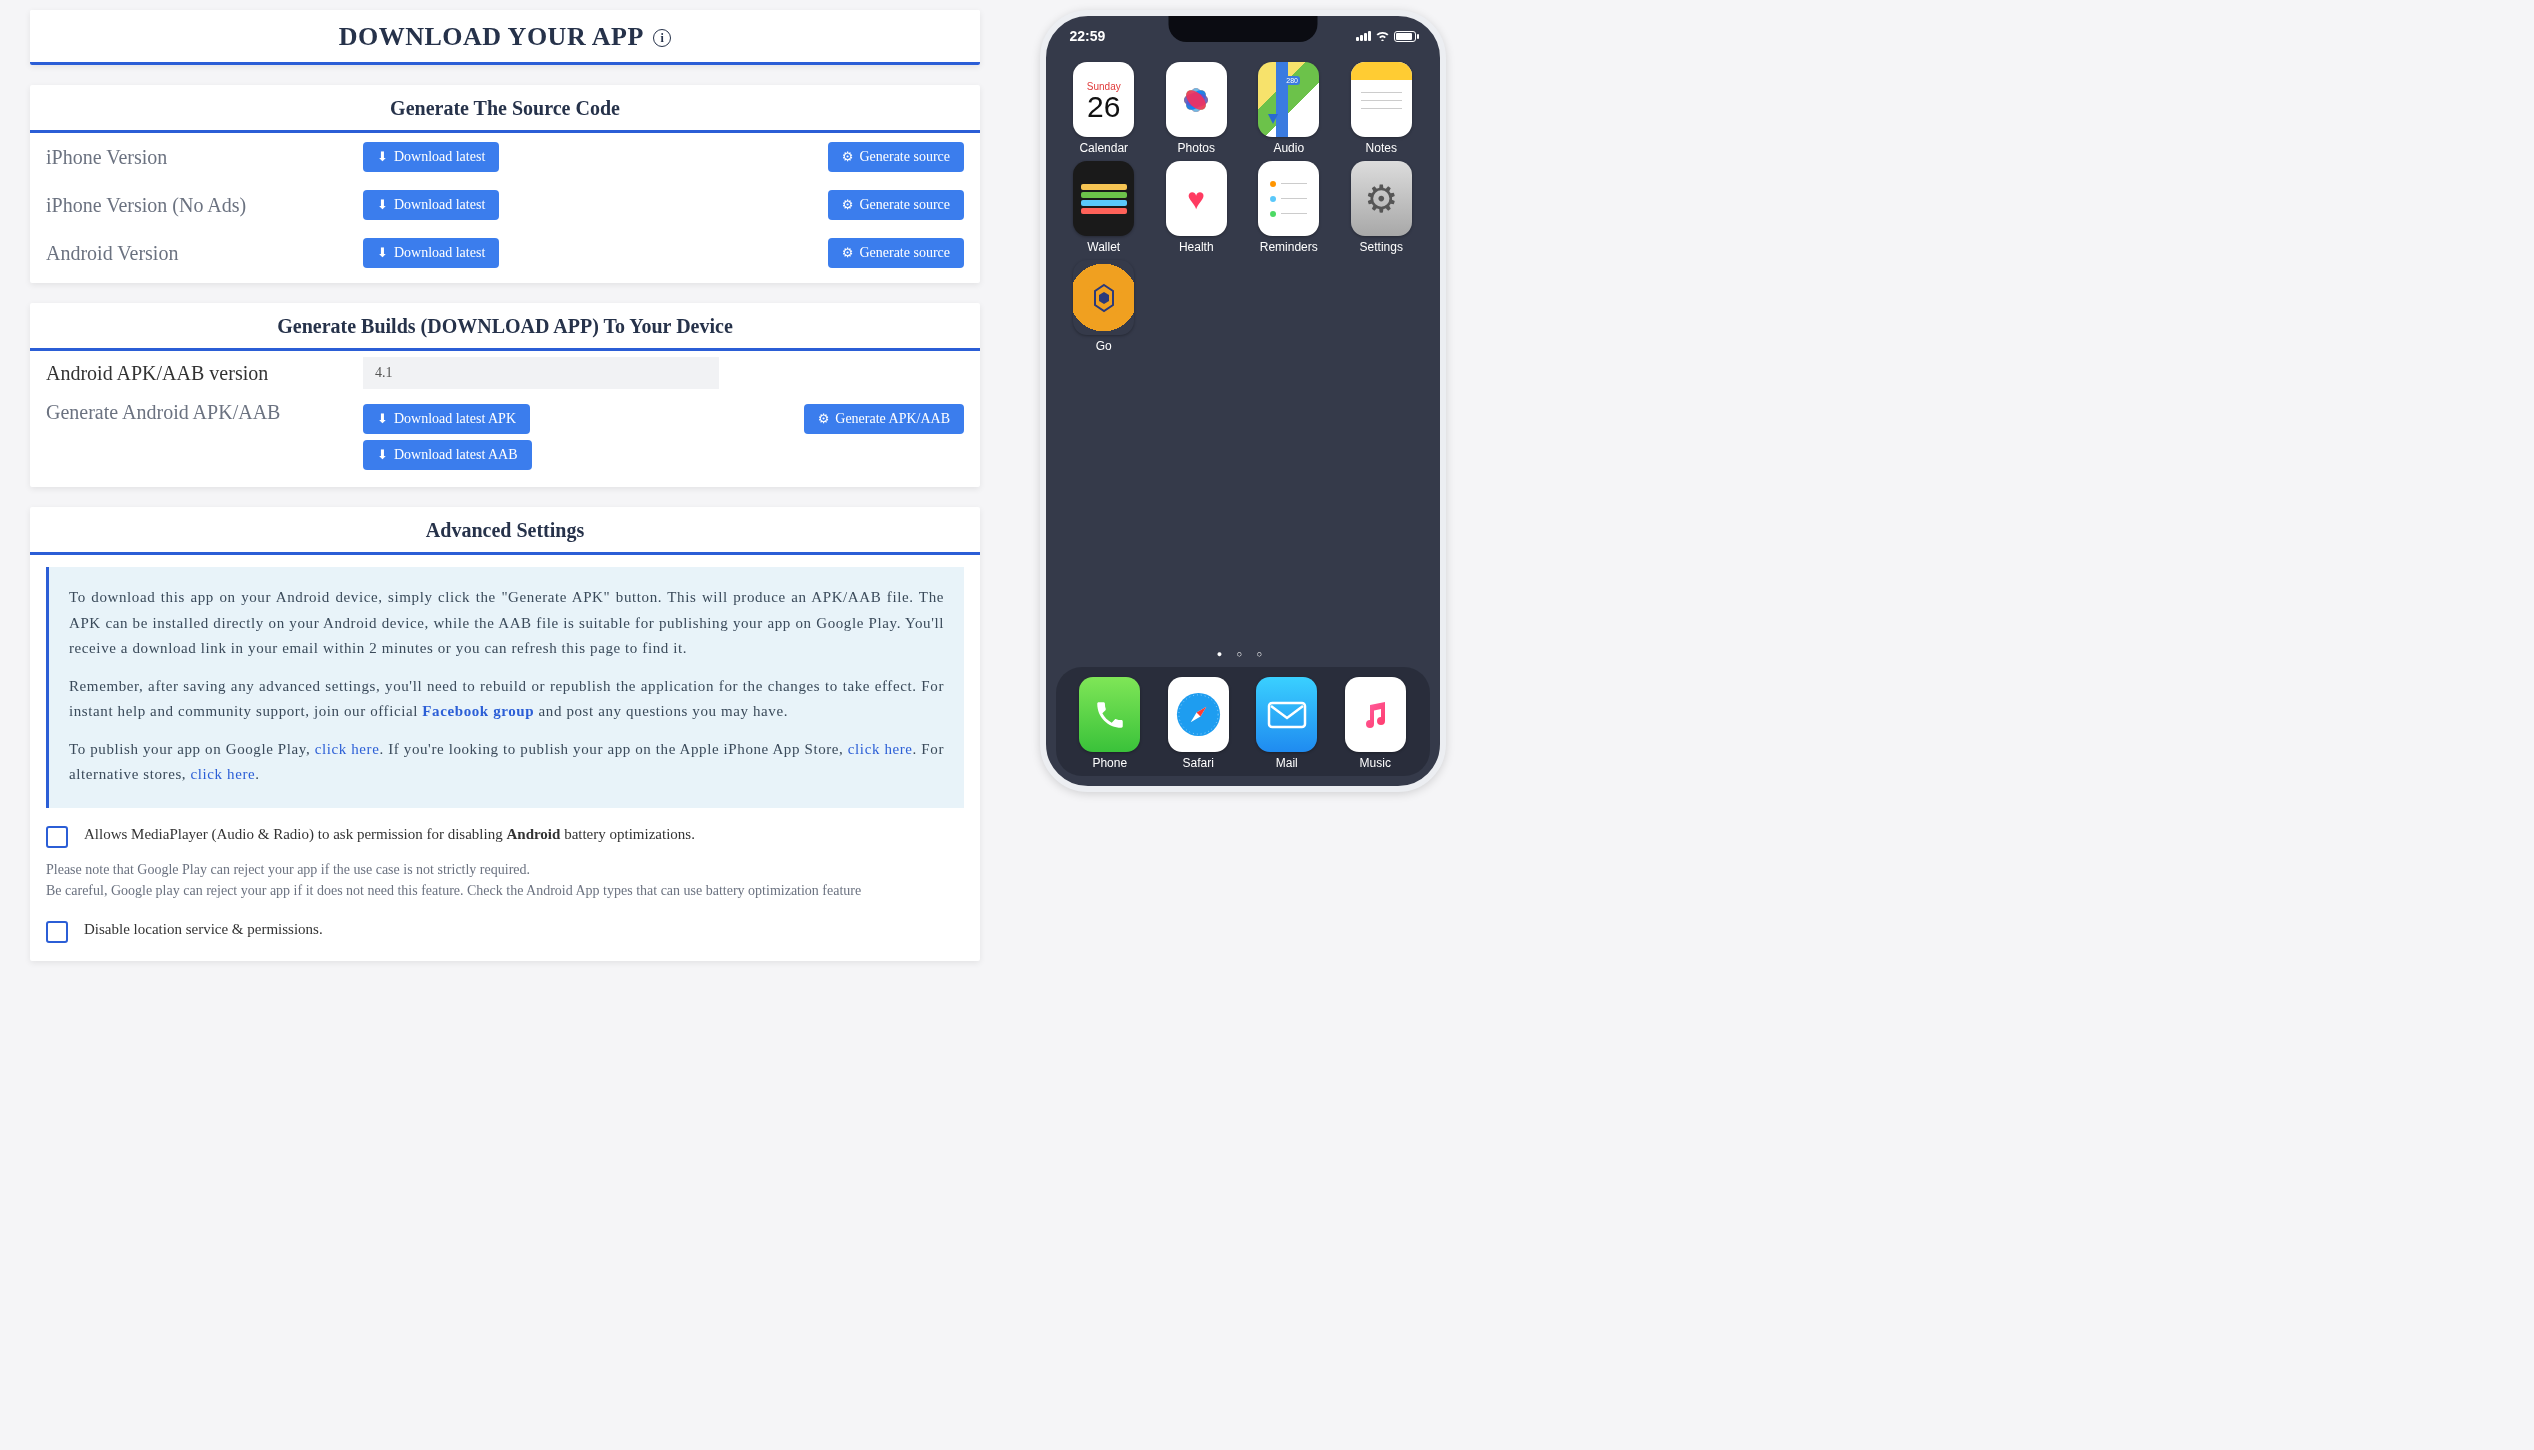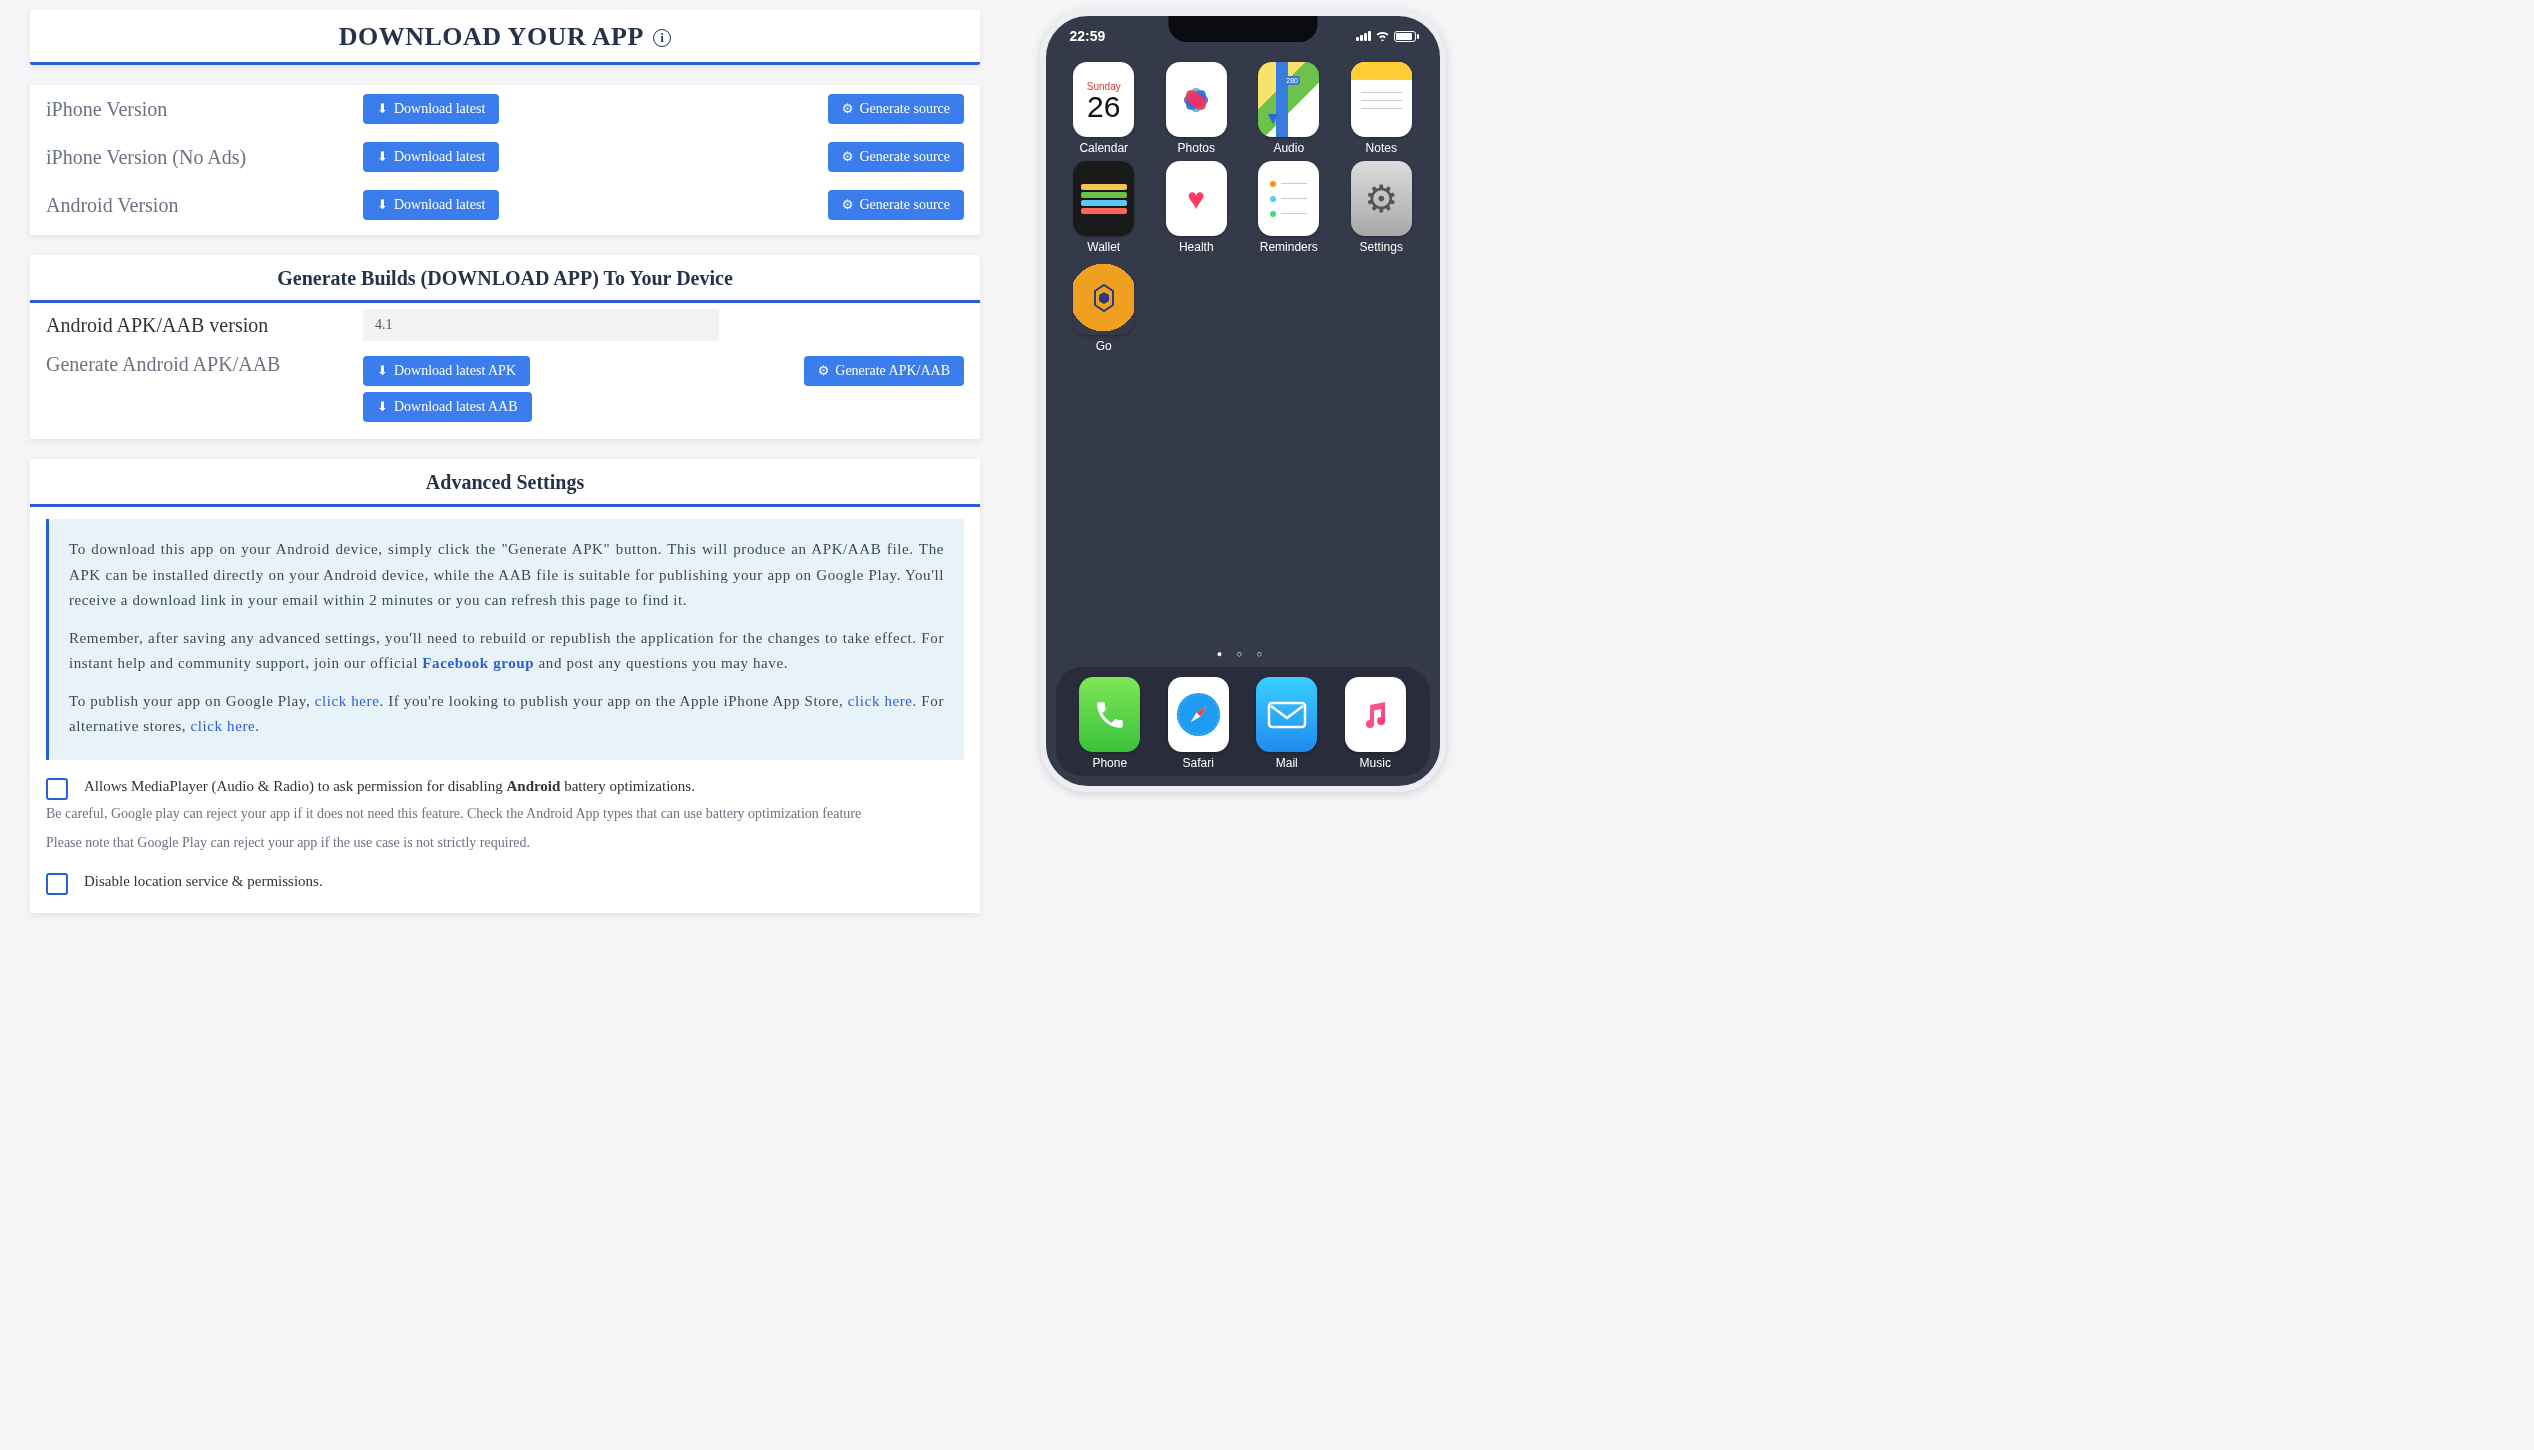--- a/index.html
+++ b/index.html
@@ -227,20 +227,21 @@
 <div class="main-panel">
 
   <div class="card">
     <div class="page-title">
       <span>DOWNLOAD YOUR APP</span>
       <span class="info-circle">i</span>
     </div>
   </div>
 
   <div class="card">
+    <div class="section-header">Generate The Source Code</div>
 
     <div class="row">
       <div class="row-label">iPhone Version</div>
       <div class="row-middle">
         <button class="btn">
           <span class="icon">⬇</span>
           <span>Download latest</span>
         </button>
       </div>
       <div class="row-right">
@@ -329,22 +330,22 @@
       </p>
     </div>
 
     <div class="check-row">
       <div class="checkbox"></div>
       <div class="check-label">
         <span>Allows MediaPlayer (Audio &amp; Radio) to ask permission for disabling </span><strong>Android</strong><span> battery optimizations.</span>
       </div>
     </div>
 
+    <div class="note-text">Please note that Google Play can reject your app if the use case is not strictly required.</div>
     <div class="note-text" style="padding-top:0">Be careful, Google play can reject your app if it does not need this feature. Check the Android App types that can use battery optimization feature</div>
-    <div class="note-text">Please note that Google Play can reject your app if the use case is not strictly required.</div>
 
     <div class="check-row">
       <div class="checkbox"></div>
       <div class="check-label">Disable location service &amp; permissions.</div>
     </div>
   </div>
 
 </div>
 
 <div class="phone-panel">

